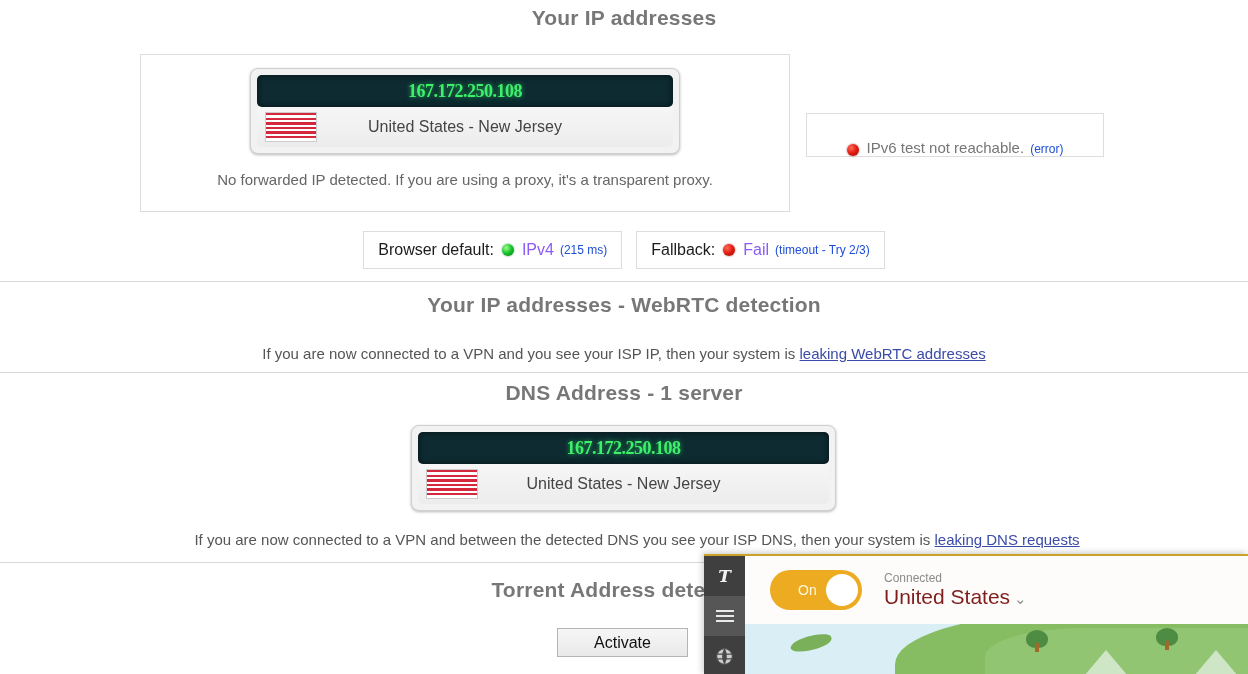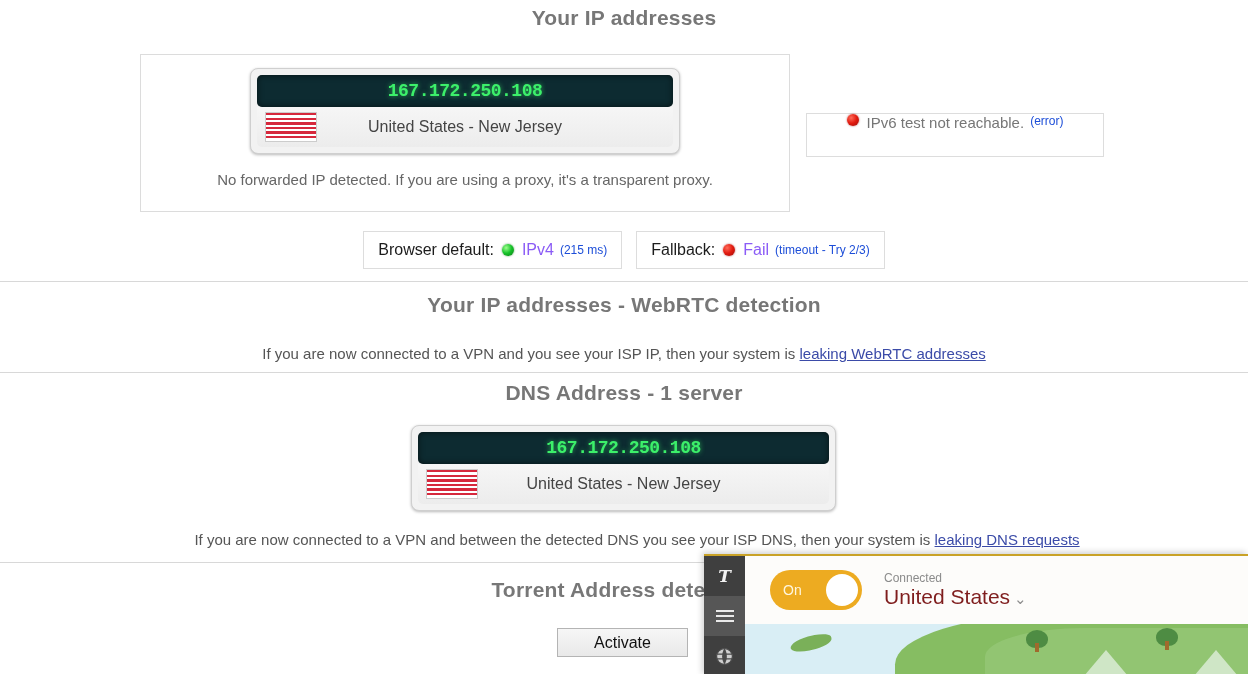--- a/index.html
+++ b/index.html
@@ -58,21 +58,21 @@
     margin-top: 0;
   }
 
   .ip-bar {
     background: #0d2b31;
     border-radius: 5px;
     height: 32px;
     line-height: 32px;
     text-align: center;
     color: #3cf06a;
-    font-family: Liberation Mono, monospace;
+    font-family: Liberation Serif, serif;
     font-size: 18px;
     letter-spacing: -0.5px;
     font-weight: bold;
     text-shadow: 0 0 5px rgba(60,240,106,.65);
     box-shadow: inset 0 0 6px rgba(0,0,0,.6);
   }
 
   .ip-loc {
     height: 40px;
     display: flex;
@@ -134,21 +134,21 @@
   
   .ipv6-box {
     position: absolute;
     left: 806px;
     top: 113px;
     width: 298px;
     height: 44px;
     border: 1px solid #dddddd;
     background: #fff;
     display: flex;
-    align-items: flex-start;
+    align-items: flex-end;
     justify-content: center;
     box-sizing: border-box;
     font-size: 15px;
     color: #767676;
   }
 
   .led {
     display: inline-block;
     width: 12px;
     height: 12px;
@@ -283,21 +283,21 @@
     background: #edab21;
     position: relative;
     display: flex;
     align-items: center;
     cursor: pointer;
     flex: none;
   }
   .toggle .t-label {
     color: #fff6dd;
     font-size: 14px;
-    margin-left: 13px;
+    margin-left: 28px;
   }
   .toggle .knob {
     position: absolute;
     right: 4px;
     top: 4px;
     width: 32px;
     height: 32px;
     border-radius: 50%;
     background: #ffffff;
   }

